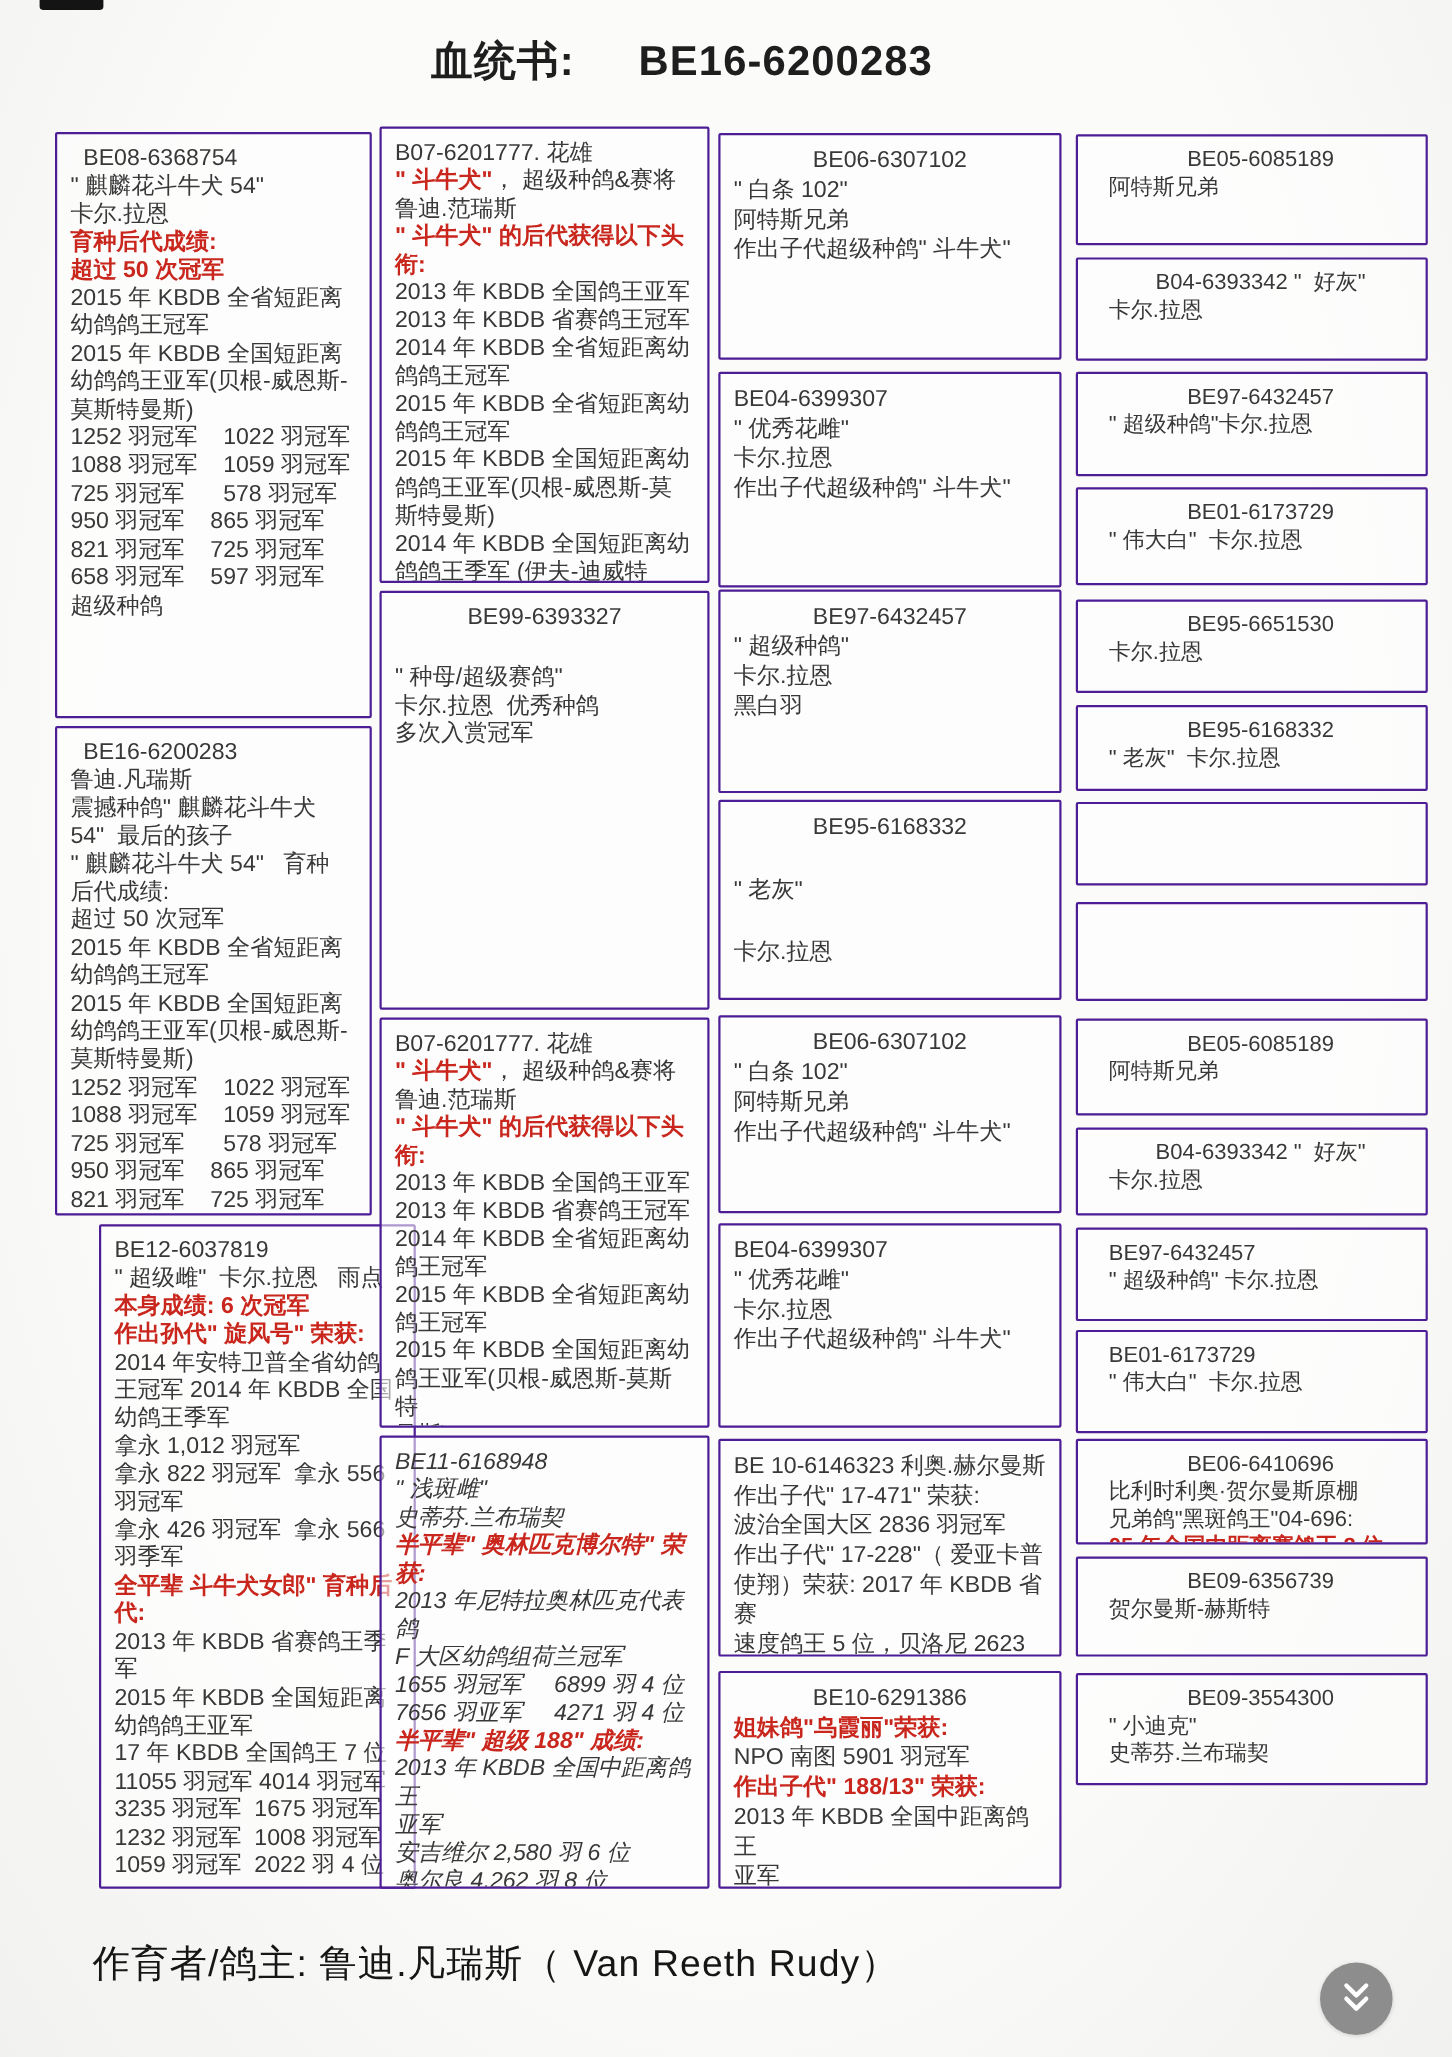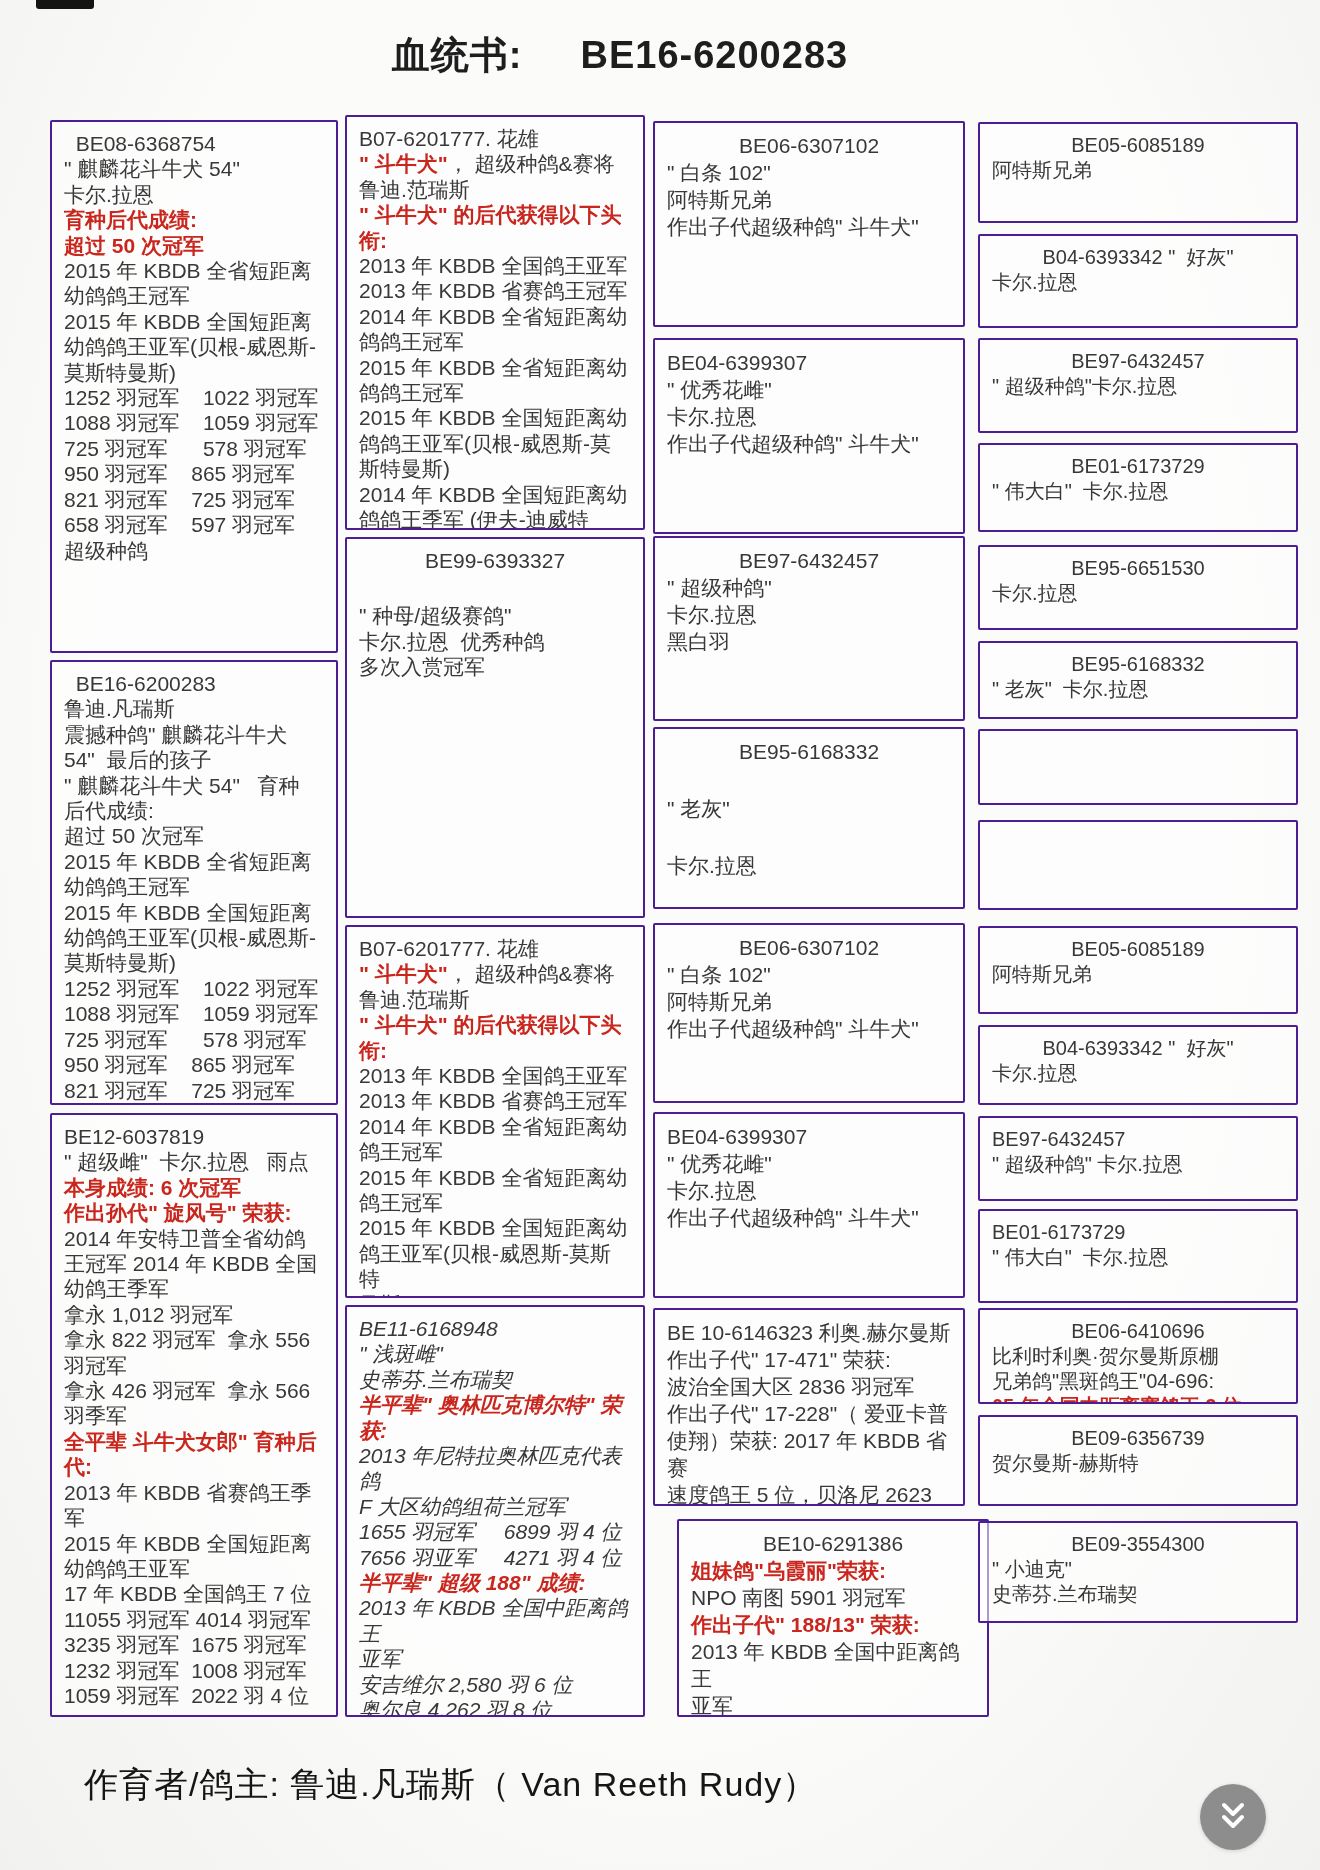--- a/index.html
+++ b/index.html
@@ -27,21 +27,21 @@
     border:2px solid #4c1d95;border-radius:2px;
     background:rgba(255,255,255,0.55);
     padding:9px 12px;overflow:hidden;
   }
   .ln{white-space:pre-wrap;}
   .ln.ctr{text-align:center;}
   .ln.gap{margin-top:30px;}
   .red, .red span{color:#c9271d;font-weight:700;}
   .col0 .ln,.col1 .ln{font-size:21px;line-height:25.4px;}
   .col2 .ln{font-size:21px;line-height:27px;}
-  .col3 .ln{font-size:20px;line-height:25px;}
+  .col3 .ln{font-size:20px;line-height:25px;margin-left:16px;}
   .footer{
     position:absolute;left:84px;top:1762px;width:1200px;
     font-size:34px;color:#161616;letter-spacing:1px;white-space:pre;
   }
   .fab{
     position:absolute;right:54px;bottom:20px;width:66px;height:66px;border-radius:50%;
     background:rgba(118,118,120,0.82);border:none;display:flex;align-items:center;justify-content:center;
     cursor:pointer;box-shadow:0 1px 4px rgba(0,0,0,0.15);
   }
   .fab svg{display:block;}
@@ -87,21 +87,21 @@
         <div class="ln"><span>2015 年 KBDB 全国短距离</span></div>
         <div class="ln"><span>幼鸽鸽王亚军(贝根-威恩斯-</span></div>
         <div class="ln"><span>莫斯特曼斯)</span></div>
         <div class="ln"><span>1252 羽冠军    1022 羽冠军</span></div>
         <div class="ln"><span>1088 羽冠军    1059 羽冠军</span></div>
         <div class="ln"><span>725 羽冠军      578 羽冠军</span></div>
         <div class="ln"><span>950 羽冠军    865 羽冠军</span></div>
         <div class="ln"><span>821 羽冠军    725 羽冠军</span></div>
         <div class="ln"><span>658 羽冠军    597 羽冠军</span></div>
       </div>
-      <div class="box" style="top: 1113px; height: 604px;">
+      <div class="box" style="top: 1113px; height: 604px; margin-left: 40px;">
         <div class="ln"><span>BE12-6037819</span></div>
         <div class="ln"><span>" 超级雌"  卡尔.拉恩   雨点</span></div>
         <div class="ln red"><span>本身成绩: 6 次冠军</span></div>
         <div class="ln red"><span>作出孙代" 旋风号" 荣获:</span></div>
         <div class="ln"><span>2014 年安特卫普全省幼鸽</span></div>
         <div class="ln"><span>王冠军 2014 年 KBDB 全国</span></div>
         <div class="ln"><span>幼鸽王季军</span></div>
         <div class="ln"><span>拿永 1,012 羽冠军</span></div>
         <div class="ln"><span>拿永 822 羽冠军  拿永 556</span></div>
         <div class="ln"><span>羽冠军</span></div>
@@ -215,21 +215,21 @@
         <div class="ln"><span>作出子代超级种鸽" 斗牛犬"</span></div>
       </div>
       <div class="box" style="top: 1308px; height: 198px;">
         <div class="ln"><span>BE 10-6146323 利奥.赫尔曼斯</span></div>
         <div class="ln"><span>作出子代" 17-471" 荣获:</span></div>
         <div class="ln"><span>波治全国大区 2836 羽冠军</span></div>
         <div class="ln"><span>作出子代" 17-228"（ 爱亚卡普</span></div>
         <div class="ln"><span>使翔）荣获: 2017 年 KBDB 省赛</span></div>
         <div class="ln"><span>速度鸽王 5 位，贝洛尼 2623 羽</span></div>
       </div>
-      <div class="box" style="top: 1519px; height: 198px; margin-left: 24px;">
+      <div class="box" style="top: 1519px; height: 198px;">
         <div class="ln ctr"><span>BE10-6291386</span></div>
         <div class="ln red"><span>姐妹鸽"乌霞丽"荣获:</span></div>
         <div class="ln"><span>NPO 南图 5901 羽冠军</span></div>
         <div class="ln red"><span>作出子代" 188/13" 荣获:</span></div>
         <div class="ln"><span>2013 年 KBDB 全国中距离鸽王</span></div>
         <div class="ln"><span>亚军</span></div>
       </div>
     </div>
     <div class="col col3" style="left: 978px; width: 320px;">
       <div class="box" style="top: 122px; height: 101px;">

